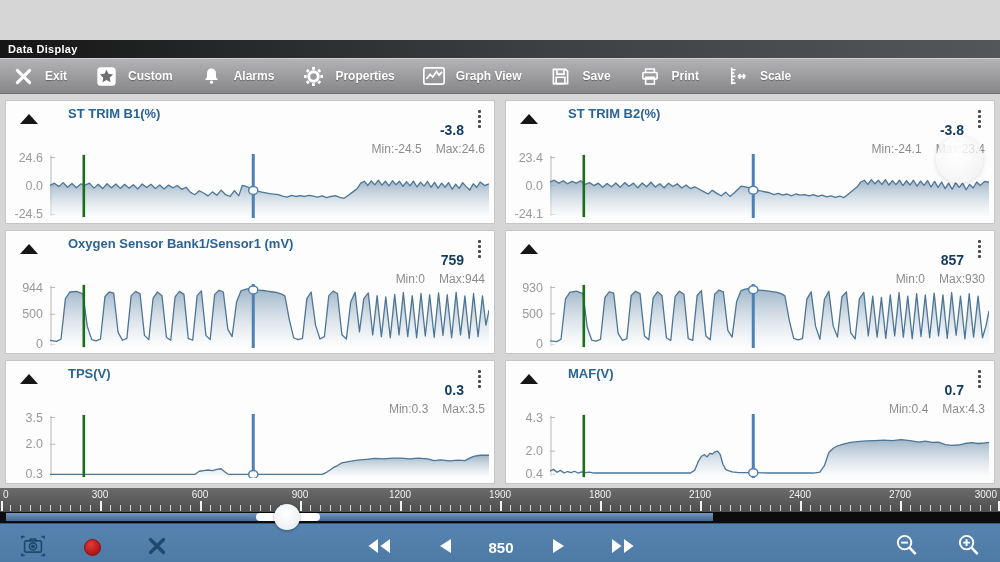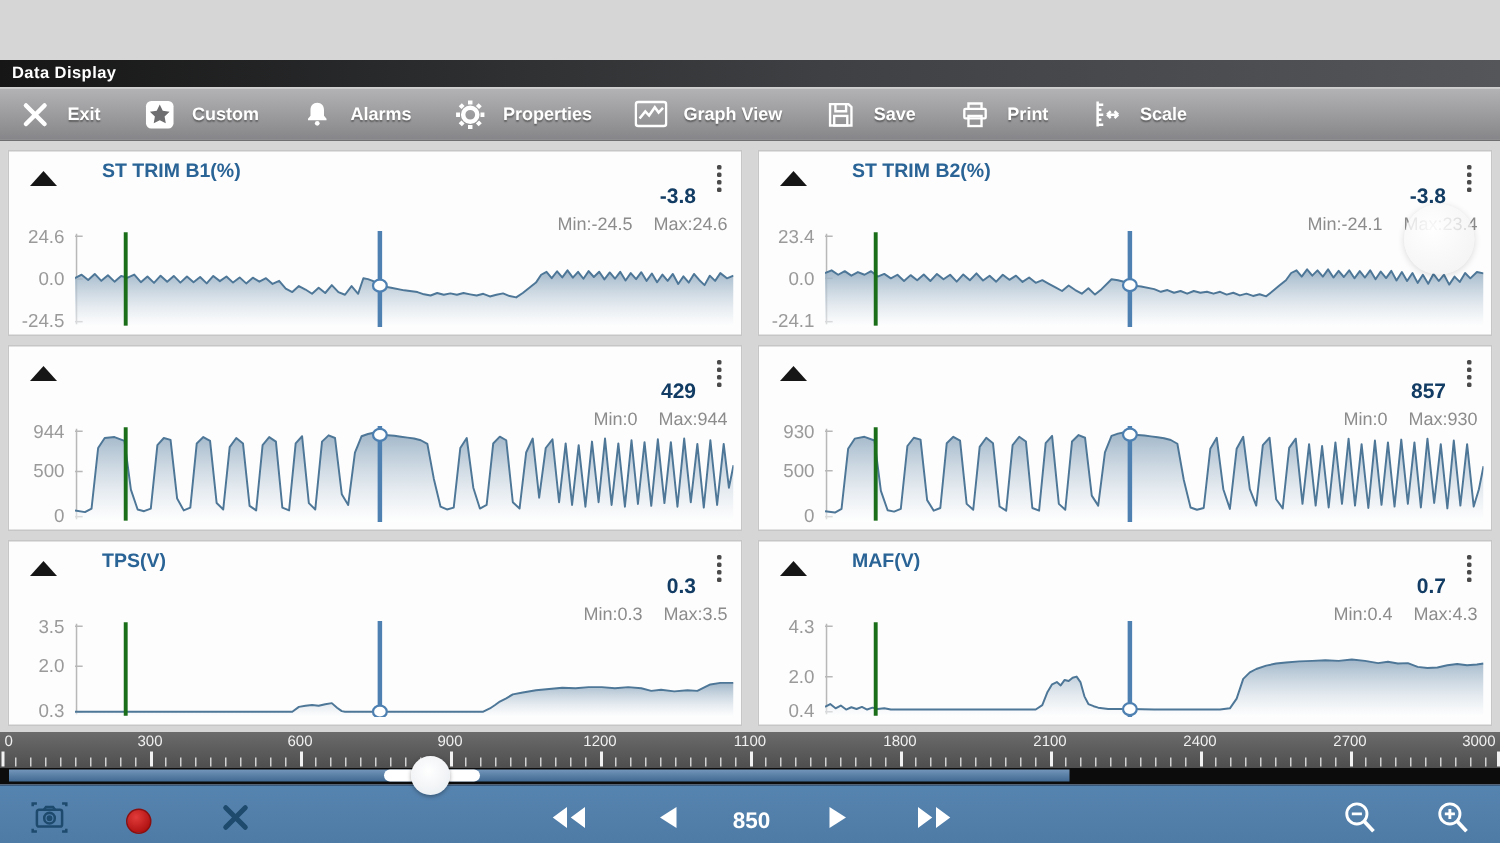--- a/index.html
+++ b/index.html
@@ -239,27 +239,28 @@
                 <path d="M0.0,31.5 L4.3,29.5 L8.6,32.8 L12.9,30.1 L17.2,33.5 L21.5,30.8 L25.8,32.8 L30.1,30.1 L34.4,34.2 L38.7,32.2 L43.0,35.5 L47.3,32.8 L51.6,37.5 L55.9,33.1 L60.2,36.9 L64.5,32.6 L68.8,37.5 L73.1,32.2 L77.4,36.2 L81.7,32.8 L86.0,38.0 L90.3,32.6 L94.6,36.9 L98.9,31.8 L103.2,37.1 L107.5,33.5 L111.8,38.0 L116.1,32.8 L120.4,36.6 L124.7,33.5 L129.0,38.2 L133.3,34.9 L137.6,38.9 L141.9,36.9 L146.2,39.6 L150.5,42.3 L154.8,45.0 L159.1,40.9 L163.4,44.3 L167.7,47.0 L172.0,42.9 L176.3,47.7 L180.6,43.6 L187.1,36.2 L191.3,36.9 L195.7,38.2 L199.1,40.6 L206.4,41.6 L215.0,43.6 L219.3,45.6 L223.6,44.3 L227.9,46.3 L232.2,45.0 L236.5,47.0 L240.8,45.0 L245.1,46.3 L249.4,45.6 L253.7,47.0 L258.0,45.6 L262.3,47.7 L266.6,46.3 L270.9,48.3 L275.2,47.0 L279.5,48.7 L283.8,47.4 L288.1,49.0 L292.4,45.0 L296.7,40.9 L301.0,36.9 L304.4,31.5 L307.9,29.5 L311.3,34.2 L314.8,28.8 L318.2,33.5 L321.6,29.5 L325.1,34.2 L328.5,28.8 L332.0,34.9 L335.4,29.9 L338.8,34.5 L342.3,29.5 L345.7,35.5 L349.2,30.1 L352.6,34.9 L356.0,29.5 L359.5,36.2 L362.9,30.4 L366.4,35.3 L369.8,29.9 L373.2,37.1 L376.7,30.8 L380.1,37.5 L383.6,31.5 L387.0,38.9 L390.4,32.8 L393.9,39.6 L397.3,32.2 L400.8,37.5 L404.2,32.8 L407.6,40.2 L411.1,34.2 L414.5,38.2 L418.0,31.5 L421.4,35.5 L425.7,30.8 L430.0,31.8" fill="none" stroke="#4d7697" stroke-width="1.3" vector-effect="non-scaling-stroke" stroke-linejoin="round"></path>
                 <line x1="33.11" y1="1" x2="33.11" y2="71" stroke="#1a6e1a" stroke-width="2.6" vector-effect="non-scaling-stroke"></line>
                 <line x1="199.09" y1="0" x2="199.09" y2="72" stroke="#4e80b2" stroke-width="3" vector-effect="non-scaling-stroke"></line>
                 <circle cx="199.09" cy="40.648421052631576" r="4.5" fill="#ffffff" stroke="#4e80b2" stroke-width="1.5" vector-effect="non-scaling-stroke"></circle>
               </svg>
             </div>
           </div>
         </div>
         <div class="panel">
           <div class="p-tri"></div>
+          <div class="p-title">Oxygen Sensor Bank1/Sensor1 (mV)</div>
           <div class="p-dots">
             <i></i>
             <i></i>
             <i></i>
             <i></i>
           </div>
-          <div class="p-value">429</div>
+          <div class="p-value">759</div>
           <div class="p-minmax"><span>Min:0</span><span class="mm">Max:944</span></div>
           <div class="p-chart">
             <div class="p-ylabels">
               <div class="p-ylabel" style="top: calc(5.55556% - 7px);">944</div>
               <div class="p-ylabel" style="top: calc(47.3635% - 7px);">500</div>
               <div class="p-ylabel" style="top: calc(94.4444% - 7px);">0</div>
             </div>
             <div class="p-plot">
               <svg viewBox="0 0 430 72" preserveAspectRatio="none">
                 <defs>
@@ -499,21 +500,21 @@
       <div class="r-tick" style="left: calc(96%);"></div>
       <div class="r-tick" style="left: calc(97%);"></div>
       <div class="r-tick" style="left: calc(98%);"></div>
       <div class="r-tick" style="left: calc(99%);"></div>
       <div class="r-tick major" style="left: calc(100% - 2px);"></div>
       <div class="r-label first" style="left: 3px;">0</div>
       <div class="r-label" style="left: calc(10%);">300</div>
       <div class="r-label" style="left: calc(20%);">600</div>
       <div class="r-label" style="left: calc(30%);">900</div>
       <div class="r-label" style="left: calc(40%);">1200</div>
-      <div class="r-label" style="left: calc(50%);">1100</div>
+      <div class="r-label" style="left: calc(50%);">1900</div>
       <div class="r-label" style="left: calc(60%);">1800</div>
       <div class="r-label" style="left: calc(70%);">2100</div>
       <div class="r-label" style="left: calc(80%);">2400</div>
       <div class="r-label" style="left: calc(90%);">2700</div>
       <div class="r-label last" style="left: calc(100% - 3px);">3000</div>
     </div>
 
   <div id="strip">
     <div id="strip-progress" style="width: calc(71.3% - 6px);"></div>
     <div id="strip-window" style="left: 25.6%; width: 6.4%;"></div>

